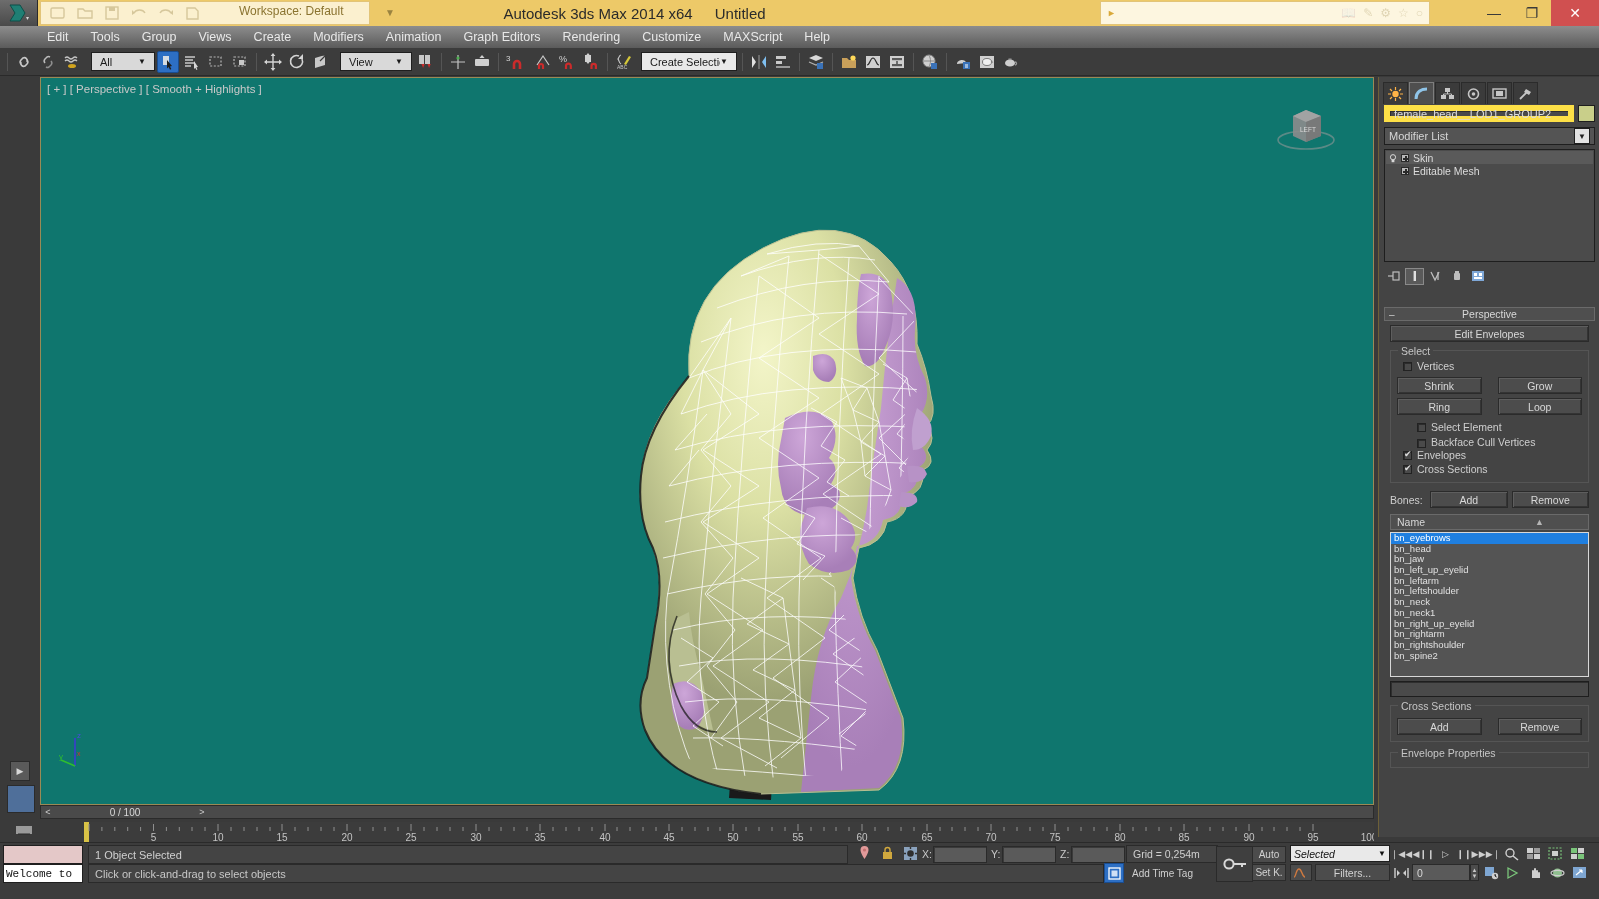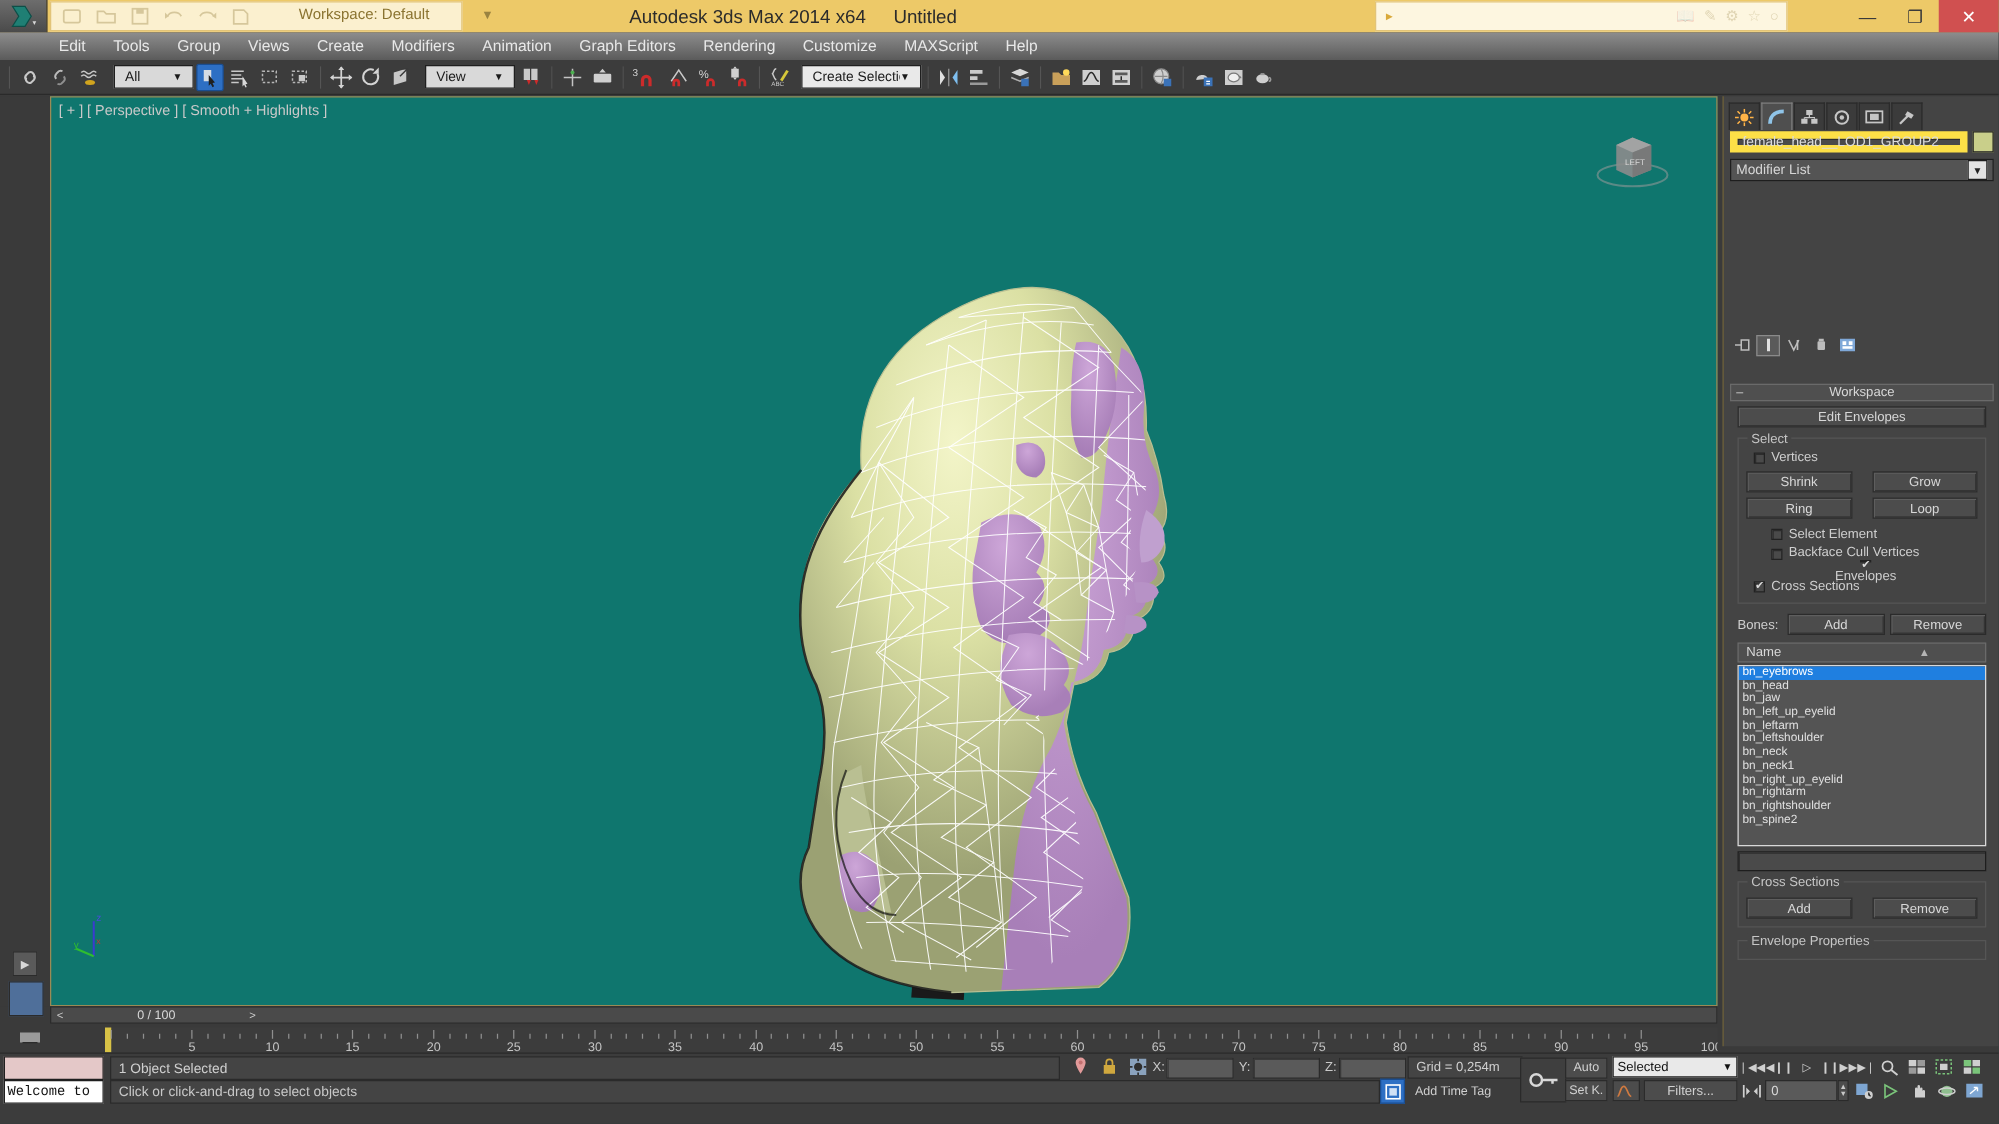--- a/index.html
+++ b/index.html
@@ -177,21 +177,21 @@
      background:#3f3f3f; border:1px solid #2a2a2a; display:flex;
      align-items:center; justify-content:center; }
   .autokey{ position:absolute; left:1252px; top:846px; width:34px; height:17px;
      background:#4c4c4c; border:1px solid #2b2b2b; color:#d2d2d2;
      font-size:10px; display:flex; align-items:center; justify-content:center; }
   .setkey{ position:absolute; left:1252px; top:864px; width:34px; height:17px;
      background:#4c4c4c; border:1px solid #2b2b2b; color:#d2d2d2;
      font-size:10px; display:flex; align-items:center; justify-content:center; }
   .selcombo{ position:absolute; left:1290px; top:845px; width:100px; height:17px;
      background:#e9e9e9; border:1px solid #1f1f1f; color:#111; font-size:10.5px;
-     display:flex; align-items:center; justify-content:space-between; padding:0 3px;}
+     display:flex; align-items:center; justify-content:space-between; padding:0 3px;font-style:italic;}
   .curvebtn{ position:absolute; left:1290px; top:864px; width:22px; height:17px;
      background:#4c4c4c; border:1px solid #2b2b2b; display:flex;
      align-items:center; justify-content:center; }
   .filters{ position:absolute; left:1315px; top:864px; width:75px; height:17px;
      background:#4c4c4c; border:1px solid #2b2b2b; color:#d2d2d2; font-size:10.5px;
      display:flex; align-items:center; justify-content:center; }
   .transport{ position:absolute; left:1392px; top:845px; display:flex; gap:3px; align-items:center;}
   .tbtn2{ width:19px; height:17px; display:flex; align-items:center;
      justify-content:center; color:#cfcfcf; font-size:9px; }
   .navrow{ position:absolute; left:1392px; top:864px; display:flex; gap:3px; align-items:center;}
@@ -727,20 +727,37 @@
   <div class="namerow">
     <div class="nameinput">female_head__LOD1_GROUP2</div>
     <div class="swatch"></div>
   </div>
 
   <div class="modlist">
     <span>Modifier List</span>
     <span class="dd">▼</span>
   </div>
 
+  <div class="stack">
+    <div class="stackrow sel">
+      <span class="bulb">
+        <svg width="8" height="9" viewBox="0 0 8 9">
+            <circle cx="4" cy="3.2" r="2.6" fill="none" stroke="#d8d8d8" stroke-width="1"></circle>
+            <rect x="2.6" y="6" width="2.8" height="2.2" fill="#d8d8d8"></rect>
+          </svg>
+      </span>
+      <span class="plusbox"></span>
+      <span>Skin</span>
+    </div>
+    <div class="stackrow">
+      <span class="bulb"></span>
+      <span class="plusbox"></span>
+      <span>Editable Mesh</span>
+    </div>
+  </div>
 
   <div class="stacktools">
     <div class="stbtn">
       <svg width="14" height="12" viewBox="0 0 14 12">
           <path d="M1 6h5" stroke="#bdbdbd" stroke-width="1.2"></path>
           <rect x="6" y="2" width="6" height="8" fill="none" stroke="#bdbdbd" stroke-width="1.2"></rect>
         </svg>
     </div>
     <div class="stbtn on">
       <svg width="12" height="12" viewBox="0 0 12 12">
@@ -765,21 +782,21 @@
           <rect x="3" y="3" width="3" height="3" fill="#fff"></rect>
           <rect x="8" y="3" width="3" height="3" fill="#fff"></rect>
           <rect x="3" y="7" width="8" height="2" fill="#fff"></rect>
         </svg>
     </div>
   </div>
 
   <div class="rollout">
     <div class="rollhdr">
       <span class="minus">–</span>
-      <span>Workspace</span>
+      <span>Perspective</span>
     </div>
     <div class="rollbody">
 
       <div class="mxbtn">Edit Envelopes</div>
 
       <div class="group">
         <span class="gl">Select</span>
 
         <div class="chk" style="margin-left:6px;">
           <span class="cbox"></span>
@@ -796,21 +813,21 @@
         </div>
 
         <div class="chk" style="margin-left:20px;margin-top:5px;">
           <span class="cbox"></span>
           <span>Select Element</span>
         </div>
         <div class="chk" style="margin-left:20px;align-items:flex-end;">
           <span class="cbox"></span>
           <span>Backface Cull Vertices</span>
         </div>
-        <div class="chk" style="margin-left:6px;flex-direction:column;">
+        <div class="chk" style="margin-left:6px;">
           <span class="cbox ck"></span>
           <span>Envelopes</span>
         </div>
         <div class="chk" style="margin-left:6px;">
           <span class="cbox ck"></span>
           <span>Cross Sections</span>
         </div>
       </div>
 
       <div class="bonesrow">

